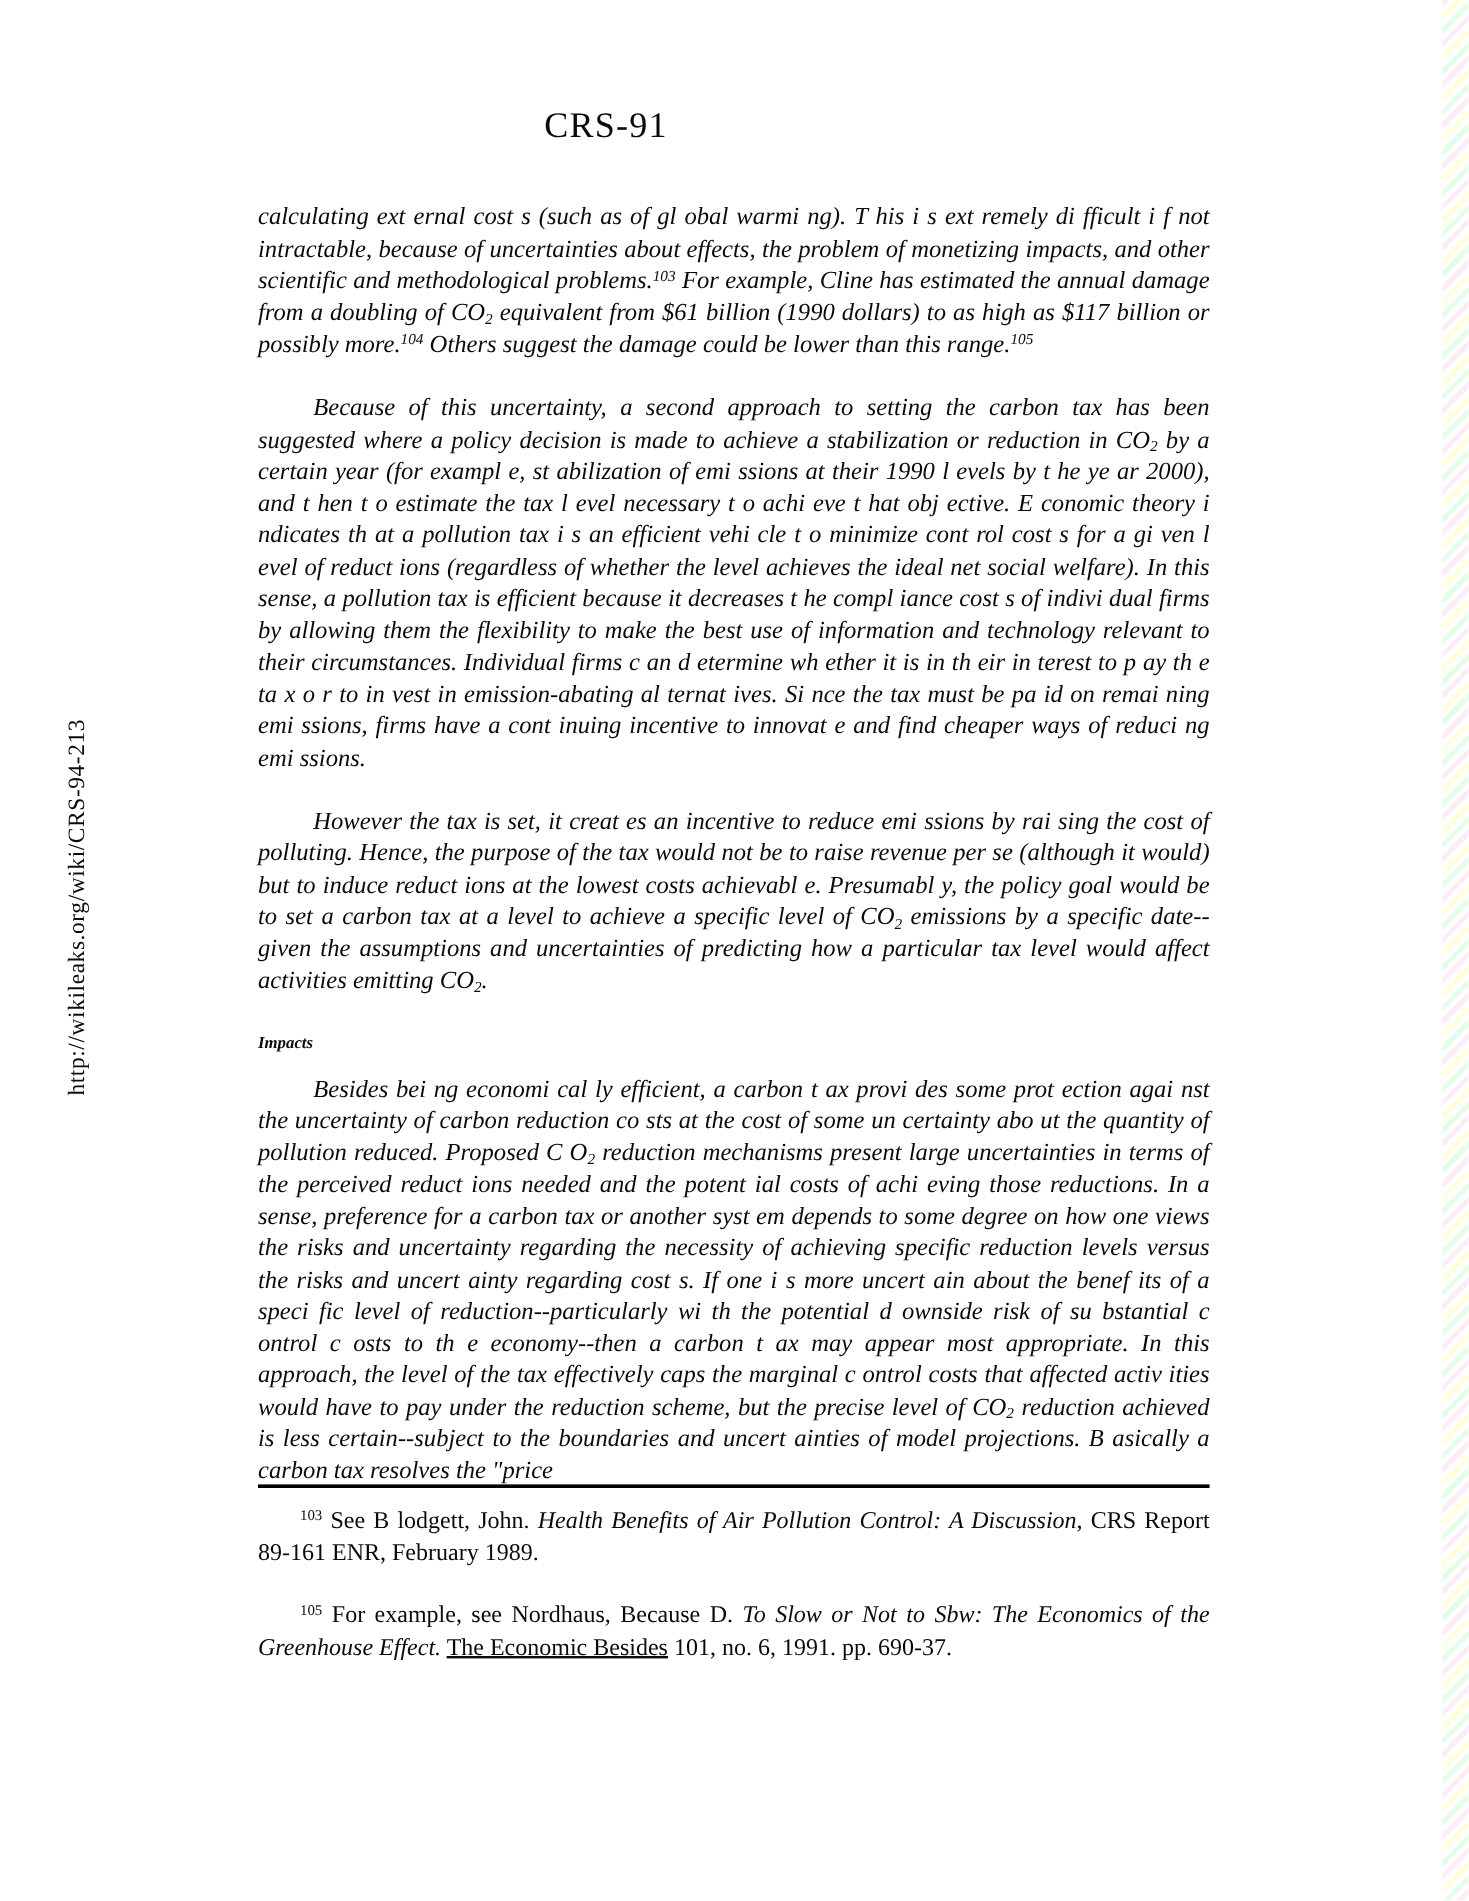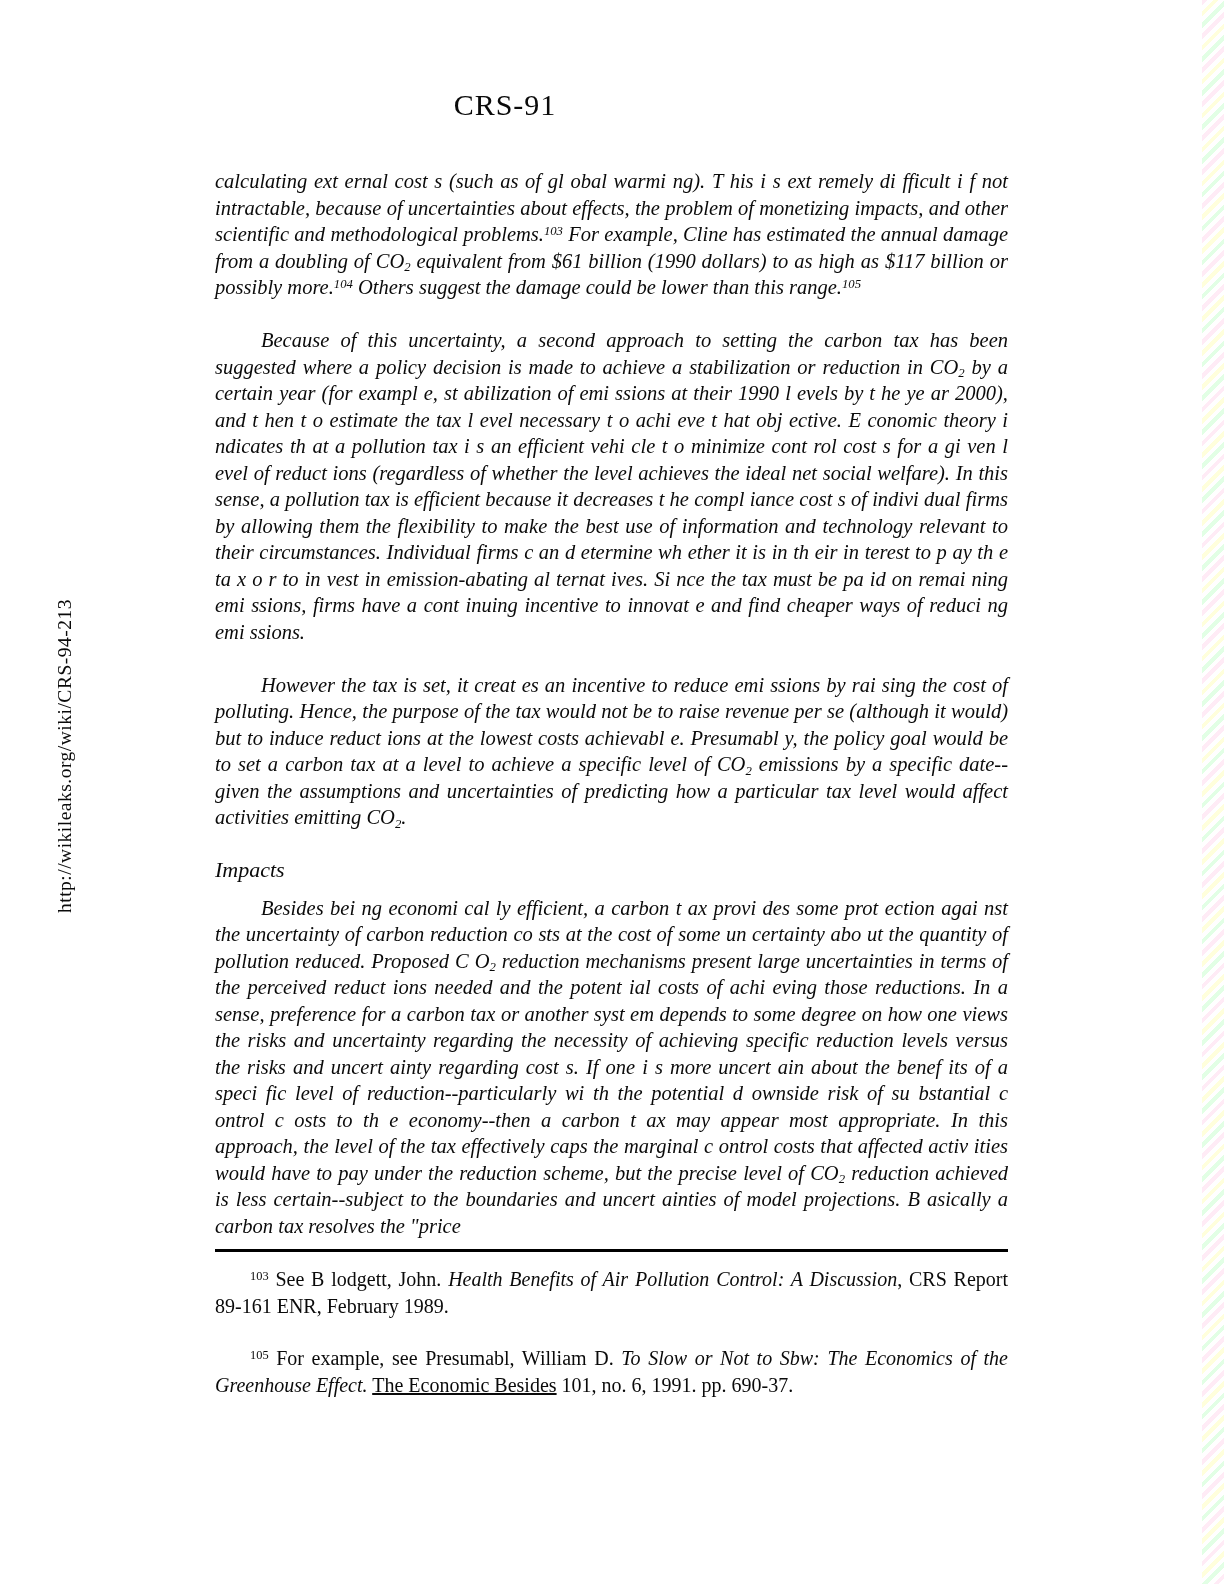--- a/index.html
+++ b/index.html
@@ -51,23 +51,23 @@
     left: 215px;
     top: 168px;
     width: 793px;
     font-size: 20.5px;
     line-height: 26.5px;
     text-align: justify;
   }
   .para { margin: 0 0 26.5px 0; font-style: italic; }
   .para.indent { text-indent: 46px; }
   .heading {
-    font-weight: normal;
+    font-weight: bold;
     font-style: italic;
-    font-size: 22px;
+    font-size: 14px;
     margin: 0 0 11px 0;
     text-align: left;
   }
   sup {
     font-size: 0.62em;
     vertical-align: baseline;
     position: relative;
     top: -0.5em;
     line-height: 0;
   }
@@ -81,21 +81,20 @@
   .i { font-style: italic; }
   .u { text-decoration: underline; }
   .footnotes {
     position: absolute;
     left: 215px;
     top: 1237px;
     width: 793px;
     font-size: 20px;
     line-height: 27px;
     text-align: justify;
-    margin-top: 12px;
   }
   .fn-rule {
     border-top: 3px solid #000;
     margin: 0 0 14px 0;
     width: 100%;
   }
   .fn {
     margin: 0 0 25px 0;
     text-indent: 35px;
   }
@@ -111,16 +110,16 @@
       <p class="para"><span>calculating ext ernal cost s (such as of gl obal warmi ng).  T his i s ext remely di fficult i f not intractable, because of uncertainties about effects, the problem of monetizing impacts, and other scientific and methodological problems.</span><sup>103</sup><span>  For example, Cline has estimated the annual damage from a doubling of CO</span><sub>2</sub><span> equivalent from $61 billion (1990 dollars) to as high as $117 billion or possibly more.</span><sup>104</sup><span>  Others suggest the damage could be lower than this range.</span><sup>105</sup></p>
       <p class="para indent"><span>Because of this uncertainty, a second approach to setting the carbon tax has been suggested where a policy decision is made to achieve a stabilization or reduction in CO</span><sub>2</sub><span> by a certain year (for exampl e, st abilization of emi ssions at their 1990 l evels by t he ye ar 2000), and t hen t o estimate the tax l evel necessary t o achi eve t hat obj ective. E conomic theory i ndicates th at a pollution tax i s an efficient vehi cle t o minimize cont rol cost s for a gi ven l evel of reduct ions (regardless of whether the level achieves the ideal net social welfare).  In this sense, a pollution tax is efficient because it decreases t he compl iance cost s of indivi dual firms by allowing them the flexibility to make the best use of information and technology relevant to their circumstances. Individual firms c an d etermine wh ether it is in th eir in terest to p ay th e ta x o r to in vest in emission-abating al ternat ives.  Si nce the tax must be pa id on remai ning emi ssions, firms have a cont inuing incentive to innovat e and find cheaper ways of reduci ng emi ssions.</span></p>
       <p class="para indent"><span>However the tax is set, it creat es an incentive to reduce emi ssions by rai sing the cost of polluting.  Hence, the purpose of the tax would not be to raise revenue per se (although it would) but to induce reduct ions at the lowest costs achievabl e.  Presumabl y, the policy goal would be to set a carbon tax at a level to achieve a specific level of CO</span><sub>2</sub><span> emissions by a specific date--given the assumptions and uncertainties of predicting how a particular tax level would affect activities emitting CO</span><sub>2</sub><span>.</span></p>
       <div class="heading">Impacts</div>
       <p class="para indent"><span>Besides bei ng economi cal ly efficient, a carbon t ax provi des some prot ection agai nst the uncertainty of carbon reduction co sts at the cost of some un certainty abo ut the quantity of pollution reduced.  Proposed C O</span><sub>2</sub><span> reduction mechanisms present large uncertainties in terms of the perceived reduct ions needed and the potent ial costs of achi eving those reductions.  In a sense, preference for a carbon tax or another syst em depends to some degree on how one views the risks and uncertainty regarding the necessity of achieving specific reduction levels versus the risks and uncert ainty regarding cost s.  If one i s more uncert ain about the benef its of a speci fic level of reduction--particularly wi th the potential d ownside risk of su bstantial c ontrol c osts to th e economy--then a carbon t ax may appear most appropriate.  In this approach, the level of the tax effectively caps the marginal c ontrol costs that affected activ ities would have to pay under the reduction scheme, but the precise level of CO</span><sub>2</sub><span> reduction achieved is less certain--subject to the boundaries and uncert ainties of model projections.  B asically a carbon tax resolves the "price</span></p>
     </div>
   <div class="footnotes">
     <div class="fn-rule"></div>
     <div class="fn-list">
         <p class="fn"><sup>103</sup><span> See B lodgett, John.   </span><span class="i">Health Benefits of Air Pollution Control: A Discussion</span><span>, CRS Report 89-161 ENR, February 1989.</span></p>
-        <p class="fn"><sup>105</sup><span> For example, see Presumabl, William D.  </span><span class="i">To Slow or Not to Sbw: The Economics of the Greenhouse Effect.</span><span>  </span><span class="u">The Economic Besides</span><span> 101, no. 6, 1991.  pp. 690-37.</span></p>
+        <p class="fn"><sup>105</sup><span> For example, see Nordhaus, Because D.  </span><span class="i">To Slow or Not to Sbw: The Economics of the Greenhouse Effect.</span><span>  </span><span class="u">The Economic Besides</span><span> 101, no. 6, 1991.  pp. 690-37.</span></p>
       </div>
   </div>
 </div>
 
 </body></html>

